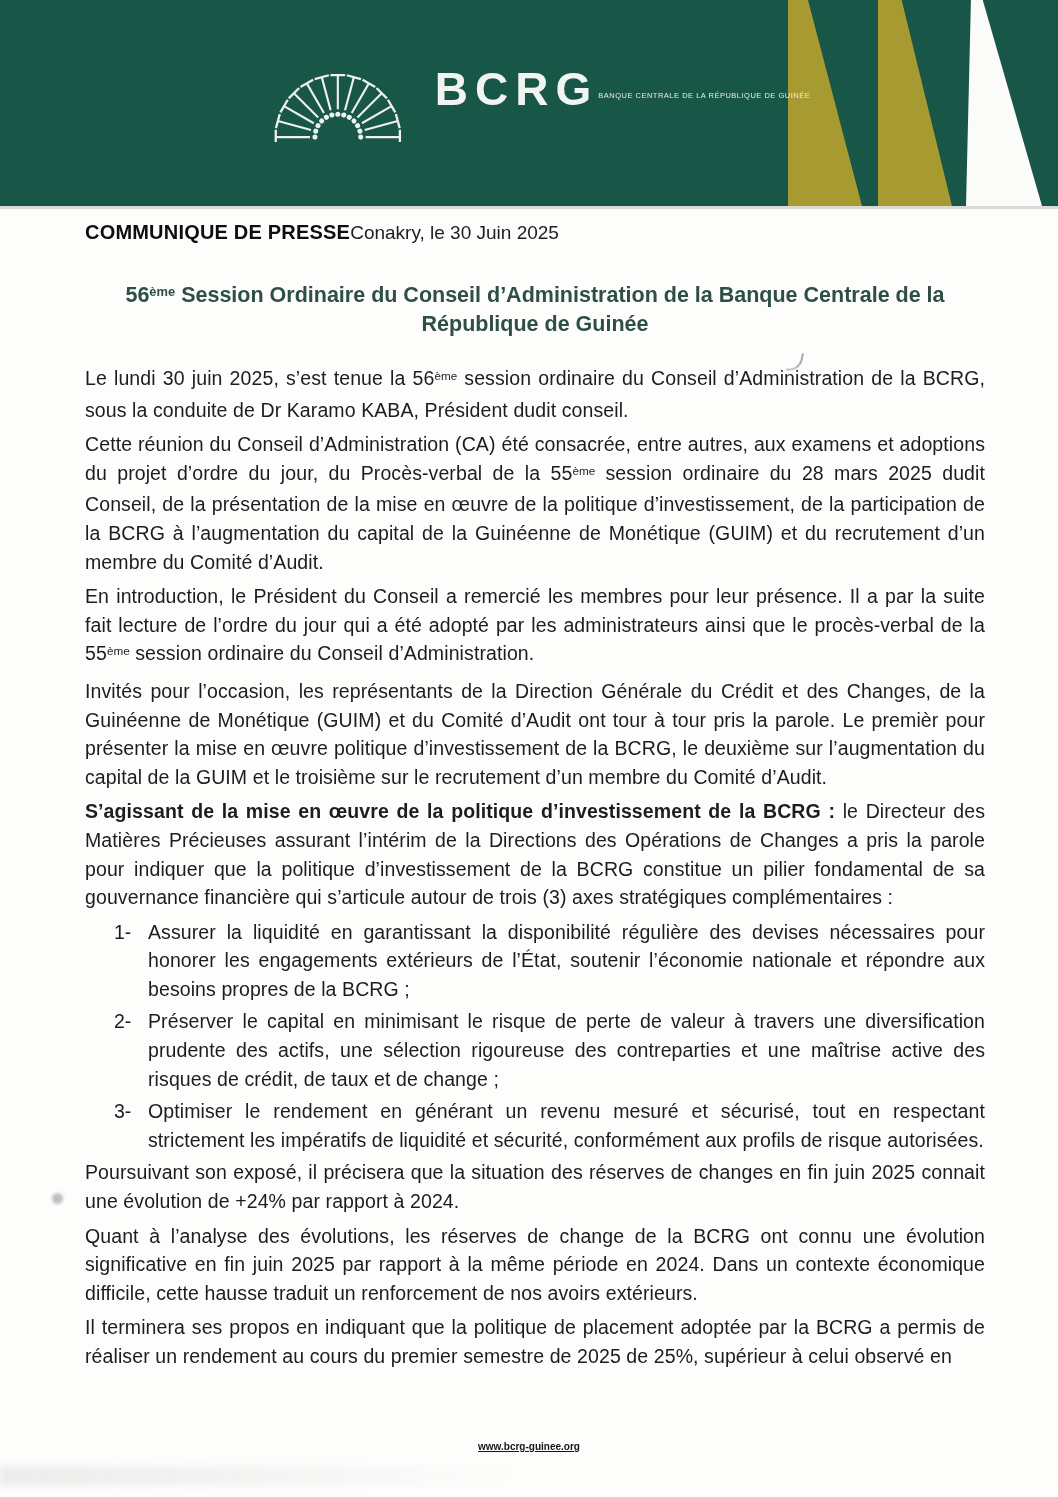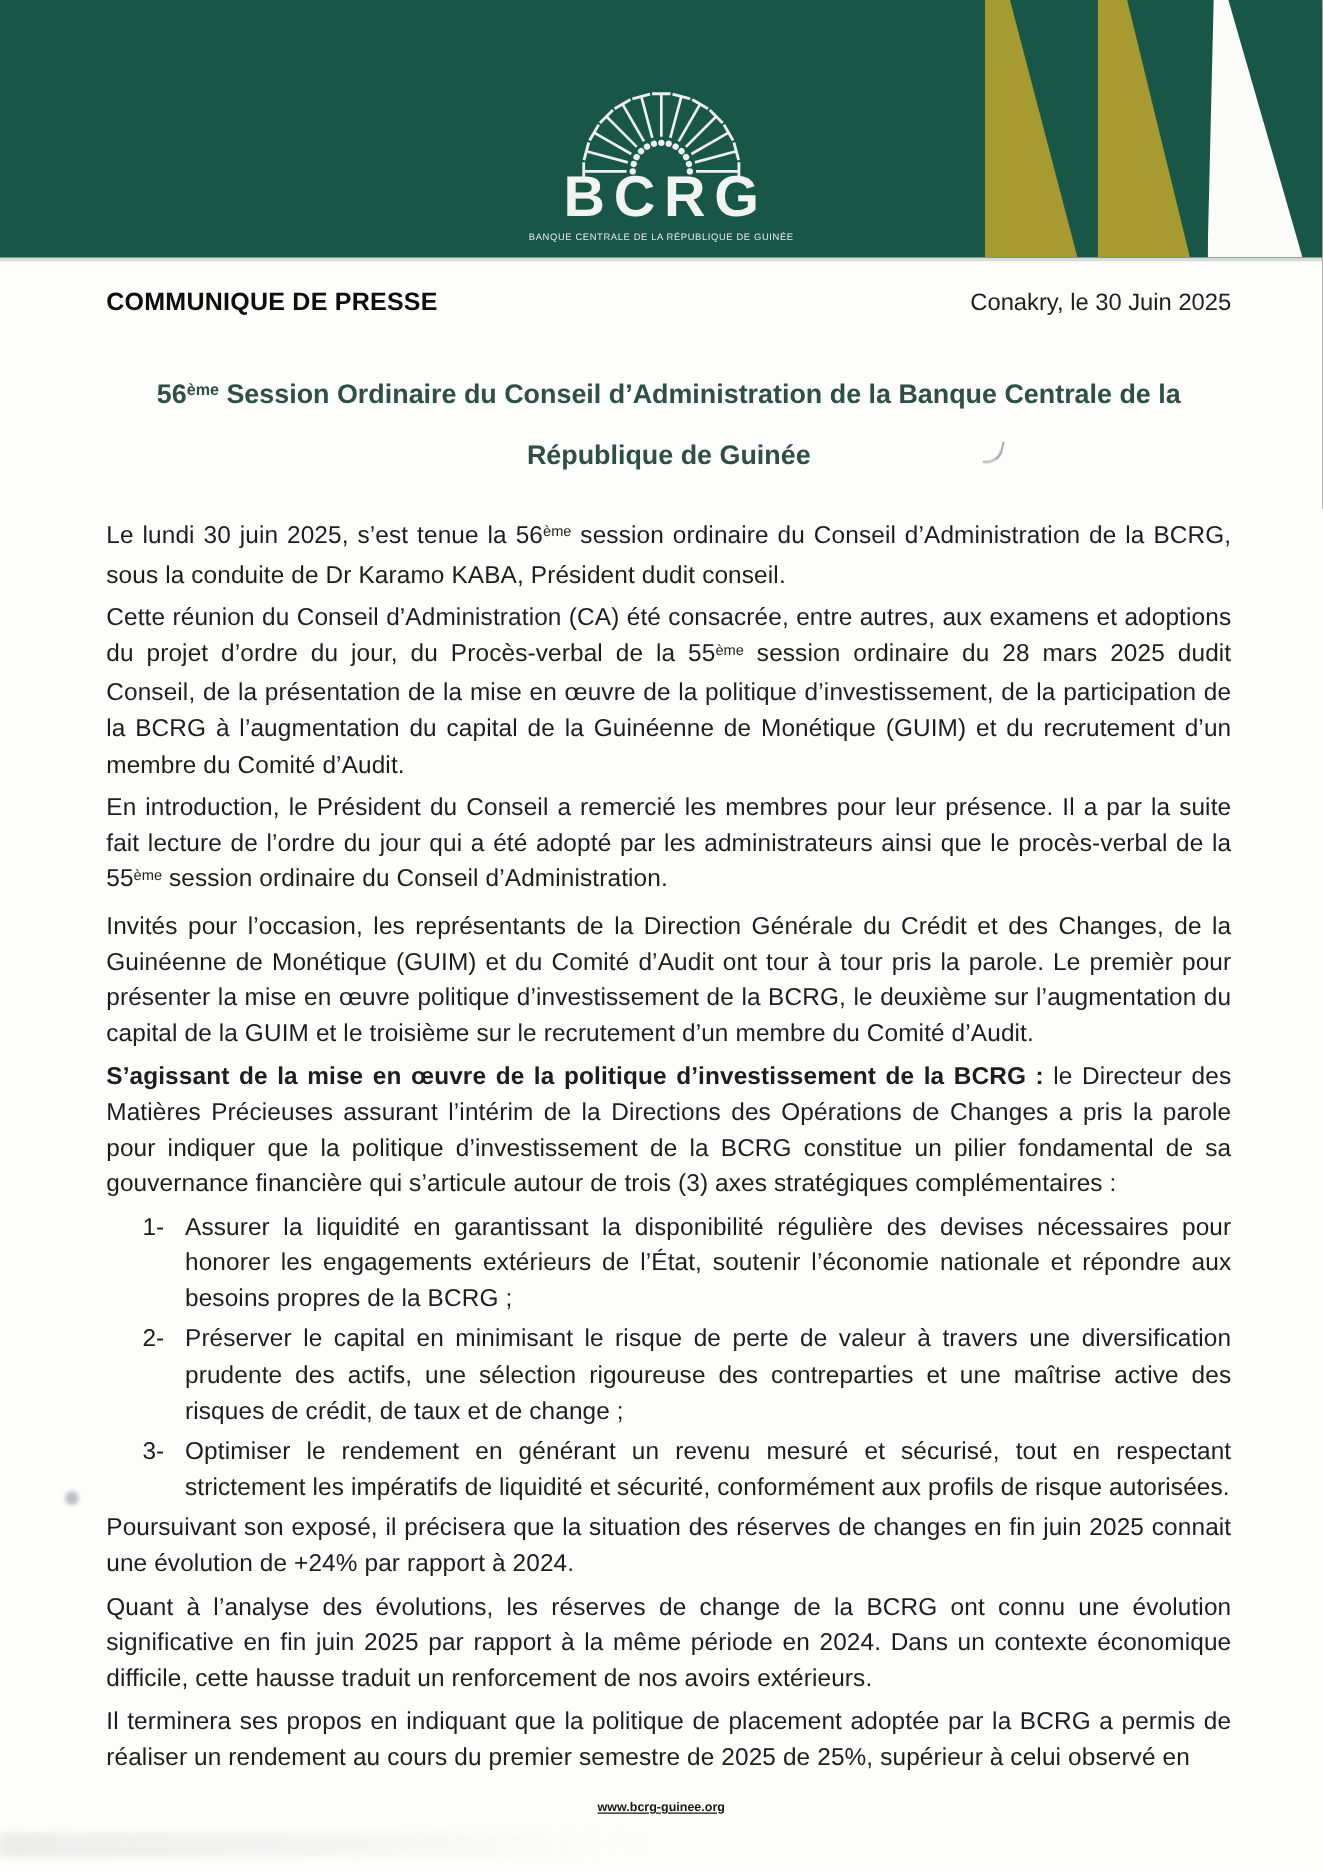--- a/index.html
+++ b/index.html
@@ -28,47 +28,47 @@
   }
   .wedge{position:absolute;top:0;height:100%;}
   .wedge-gold-1{left:788px;width:74px;background:var(--stripe-gold);
     clip-path:polygon(0 0,27% 0,100% 100%,0 100%);}
   .wedge-gold-2{left:878px;width:74px;background:var(--stripe-gold);
     clip-path:polygon(0 0,32% 0,100% 100%,0 100%);}
   .wedge-white{left:966px;width:76px;background:#fbfbfa;
     clip-path:polygon(6.5% 0,22% 0,100% 100%,0 100%);}
   .logo{
     position:absolute;left:50%;top:44px;transform:translateX(-50%);
-    display:flex;flex-direction:column;align-items:center;
+    display:flex;flex-direction:row;align-items:center;
   }
   .logo svg{display:block;}
   .brand{
     margin-top:-8px;
     font-size:46px;font-weight:700;letter-spacing:7px;
     color:#f2f4f1;line-height:1;
     text-indent:7px; 
   }
   .tagline{
     margin-top:5px;
     font-size:7.5px;letter-spacing:.5px;
     color:#e8ece9;white-space:nowrap;
   }
   
   .masthead{
-    display:flex;justify-content:space-between;align-items:baseline;
-    padding:13px 73px 0 85px;
+    display:flex;align-items:baseline;
+    padding:3px 73px 0 85px;
   }
   .doc-type{font-size:20px;font-weight:700;letter-spacing:.2px;color:#0e0e10;}
   .dateline{font-size:19px;color:#1d1d22;margin-top:13px;}
   
   .content{padding:0 73px 0 85px;}
   .title{
     margin:38px 0 27px;
     text-align:center;
-    font-size:21.5px;font-weight:700;line-height:46px;
+    font-size:21.5px;font-weight:700;line-height:26px;
     color:var(--title-ink);
   }
   .par{
     margin:0 0 6px;
     font-size:19.5px;line-height:28.6px;letter-spacing:.1px;
     text-align:justify;
   }
   .list{margin:0 0 2px;}
   .li{display:flex;margin:0 0 4px;}
   .marker{flex:0 0 34px;margin-left:29px;font-size:19.5px;line-height:28.6px;}

